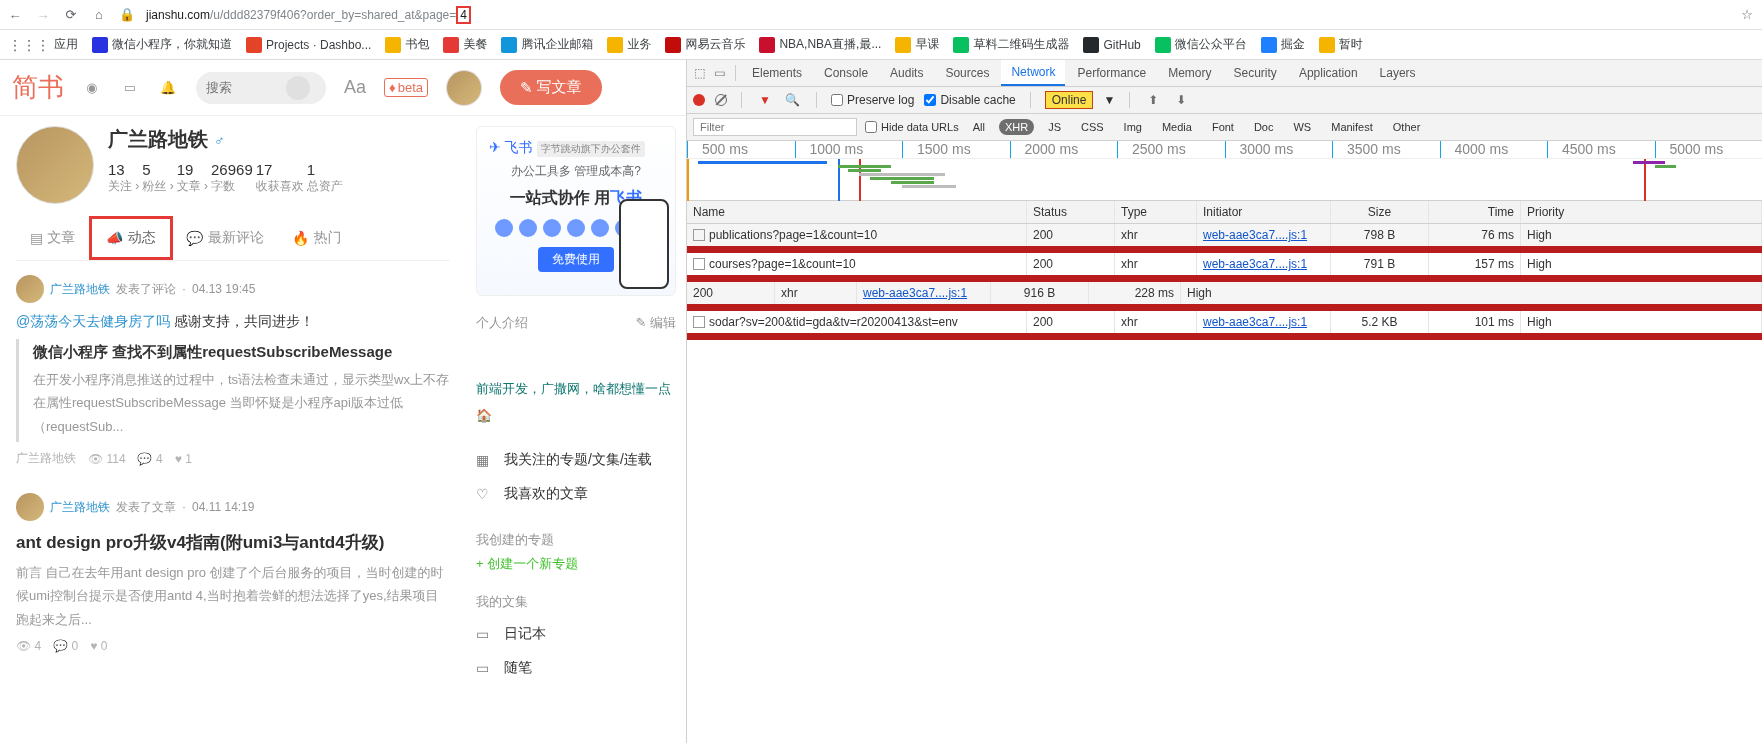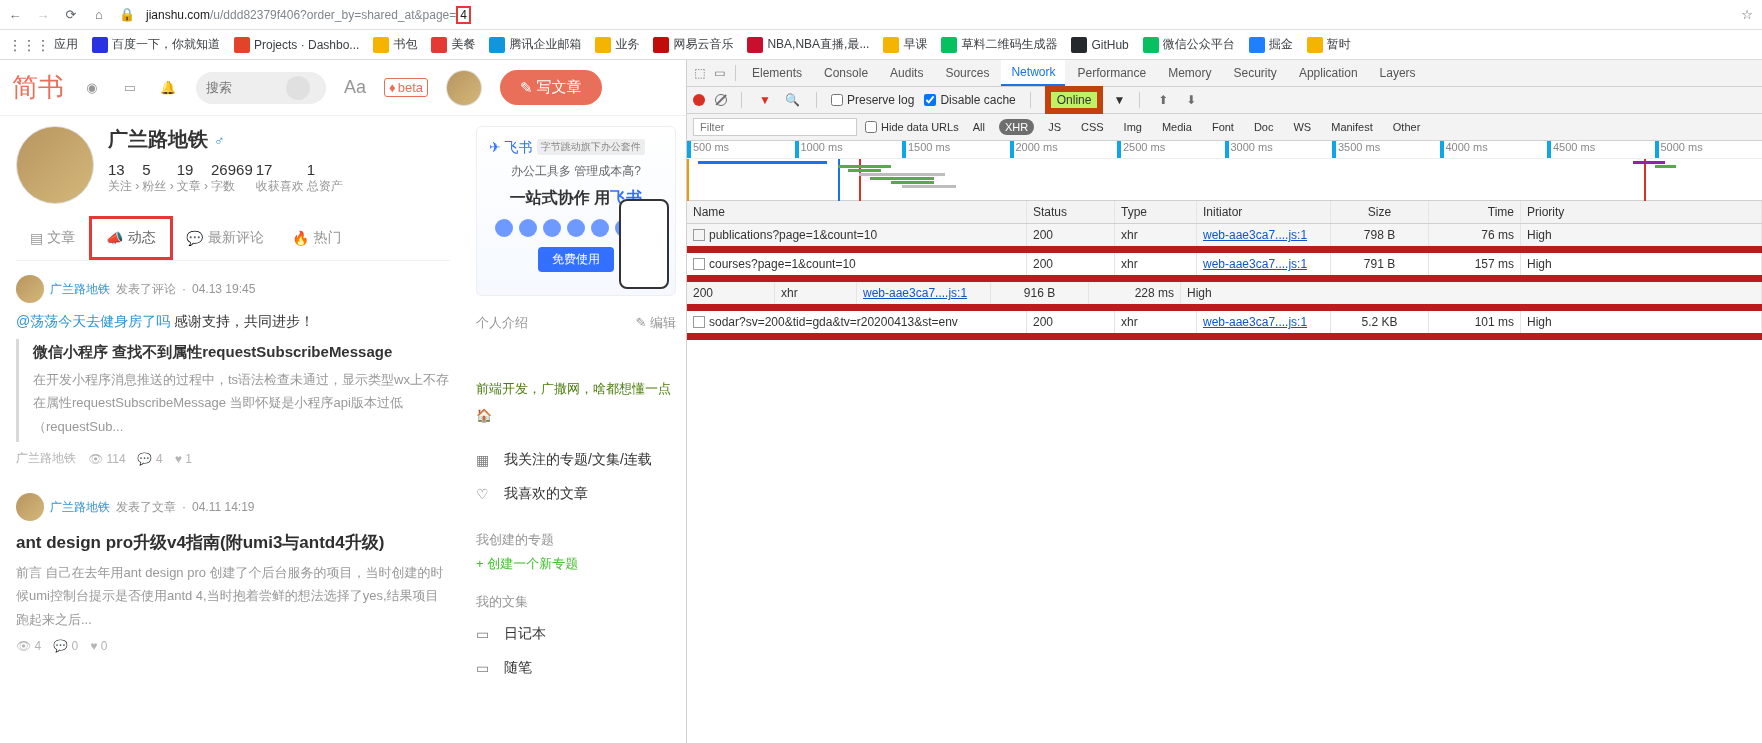--- a/index.html
+++ b/index.html
@@ -61,58 +61,58 @@
 .feed-title a { color: #2f2f2f; text-decoration: none; }
 .feed-comment { color: #333; font-size: 14px; margin-bottom: 8px; }
 .feed-comment .at { color: #3194d0; }
 .quote-box { border-left: 3px solid #d9d9d9; padding: 4px 0 4px 14px; margin-bottom: 8px; }
 .quote-title { font-size: 15px; font-weight: 600; margin-bottom: 6px; }
 .quote-desc { color: #999; font-size: 13px; line-height: 1.8; }
 .feed-meta { color: #b4b4b4; font-size: 12px; display: flex; gap: 12px; align-items: center; }
 
 
 .ad-box { background: #fff; border: 1px solid #eee; border-radius: 6px; padding: 12px; margin-bottom: 18px; text-align: center; position: relative; height: 170px; background: linear-gradient(#fff,#f5f9ff); }
-.ad-logo { color: #3370ff; font-size: 14px; display: flex; align-items: flex-start; gap: 4px; }
+.ad-logo { color: #3370ff; font-size: 14px; display: flex; align-items: flex-end; gap: 4px; }
 .ad-title { font-size: 16px; font-weight: 600; margin-top: 8px; }
 .ad-title .blue { color: #3370ff; }
 .ad-icons { display: flex; justify-content: center; gap: 6px; margin-top: 10px; }
 .ad-icons span { width: 18px; height: 18px; border-radius: 50%; background: #3370ff; opacity: .7; }
 .ad-btn { margin-top: 10px; background: #3370ff; color: #fff; border-radius: 4px; padding: 4px 14px; display: inline-block; font-size: 12px; }
 .ad-phone { position: absolute; right: 6px; bottom: 6px; width: 50px; height: 90px; background: #fff; border: 2px solid #333; border-radius: 8px; }
 
 .side-head { display: flex; justify-content: space-between; align-items: center; color: #969696; font-size: 13px; margin-bottom: 6px; }
-.side-text { color: #4d7c0f; font-size: 13px; margin-bottom: 6px; margin-top: 48px; }
+.side-text { color: #0f766e; font-size: 13px; margin-bottom: 6px; margin-top: 48px; }
 .home-icon { color: #3194d0; display: inline-block; margin-top: 4px; }
 .side-item { display: flex; align-items: center; gap: 10px; padding: 8px 0; color: #333; font-size: 14px; }
 .side-item .si-icon { width: 18px; height: 18px; color: #7d7d7d; display: flex; align-items: center; }
 .side-add { color: #42c02e; font-size: 13px; }
 
 
 .dt-tabs { display: flex; align-items: center; height: 27px; border-bottom: 1px solid #d0d0d0; background: #f3f3f3; padding: 0 4px; gap: 2px; font-size: 12px; color: #333; }
 .dt-icon { width: 18px; height: 18px; display: flex; align-items: center; justify-content: center; color: #6e6e6e; cursor: pointer; }
 .dt-tab { padding: 5px 10px; cursor: pointer; color: #555; }
 .dt-tab.active { color: #1a73e8; border-bottom: 2px solid #1a73e8; background: #fff; }
 .dt-sep { width: 1px; height: 16px; background: #ccc; margin: 0 4px; }
 
 .dt-toolbar { display: flex; align-items: center; height: 27px; border-bottom: 1px solid #d0d0d0; background: #f3f3f3; padding: 0 6px; gap: 10px; font-size: 12px; }
 .rec-dot { width: 12px; height: 12px; border-radius: 50%; background: #d93025; }
 .stop-icon { width: 12px; height: 12px; border: 1.5px solid #6e6e6e; border-radius: 50%; position: relative; }
 .stop-icon::after { content: ""; position: absolute; width: 14px; height: 1.5px; background: #6e6e6e; top: 4px; left: -2px; transform: rotate(-45deg); }
 .chk { display: flex; align-items: center; gap: 4px; color: #333; }
 .chk input { width: 12px; height: 12px; }
-.throttle { border: 6px solid #c2410c; padding: 1px 6px; background: #bef264; }
+.throttle { border: 1px solid #c2410c; padding: 1px 6px; background: #fde047; }
 
 .dt-filter { display: flex; align-items: center; height: 27px; border-bottom: 1px solid #d0d0d0; background: #f3f3f3; padding: 0 6px; gap: 8px; font-size: 11px; }
 .filter-input { border: 1px solid #ccc; padding: 2px 6px; width: 164px; font-size: 11px; }
 .ftab { padding: 2px 6px; cursor: pointer; color: #333; }
 .ftab.active { background: #6e6e6e; color: #fff; border-radius: 8px; }
 
 .timeline { height: 60px; border-bottom: 1px solid #d0d0d0; position: relative; background: #fff; }
 .tl-ruler { display: flex; height: 18px; border-bottom: 1px solid #eee; }
-.tl-tick { flex: 1; font-size: 11px; color: #888; border-left: 4px solid #0ea5e9; padding-left: 2px; }
+.tl-tick { flex: 1; font-size: 14px; color: #888; border-left: 1px solid #0ea5e9; padding-left: 14px; }
 .tl-bars { position: relative; height: 42px; }
 .tl-bar { position: absolute; height: 3px; }
 .tl-marker { position: absolute; top: 0; bottom: 0; width: 2px; }
 
 .dt-table { flex: 1; overflow: auto; font-size: 12px; }
 .dt-thead { display: flex; background: #f3f3f3; border-bottom: 1px solid #d0d0d0; position: sticky; top: 0; }
 .dt-th, .dt-td { padding: 4px 6px; border-right: 1px solid #e5e5e5; overflow: hidden; text-overflow: ellipsis; white-space: nowrap; }
 .col-name { width: 340px; flex: 0 0 340px; }
 .col-status { width: 88px; flex: 0 0 88px; }
 .col-type { width: 82px; flex: 0 0 82px; }
@@ -143,21 +143,21 @@
     <span class="star-icon nav-icon">☆</span>
   </div>
 
   <div class="bookmarks-bar">
     <span class="bm-item">
         <span style="font-size:14px;color:#5f6368">⋮⋮⋮</span>
         <span>应用</span>
       </span>
     <span class="bm-item">
         <span class="bm-icon" style="background:#2932e1"></span>
-        <span>百度一下，你就知道</span>
+        <span>微信小程序，你就知道</span>
       </span>
     <span class="bm-item">
         <span class="bm-icon" style="background:#e24329"></span>
         <span>Projects · Dashbo...</span>
       </span>
     <span class="bm-item">
         <span class="bm-icon" style="background:#f4b400"></span>
         <span>书包</span>
       </span>
     <span class="bm-item">

